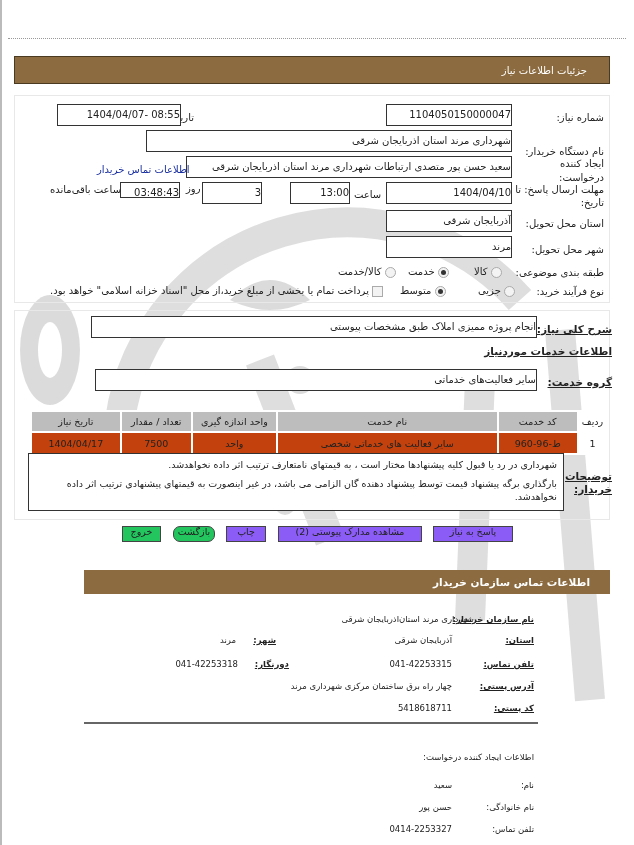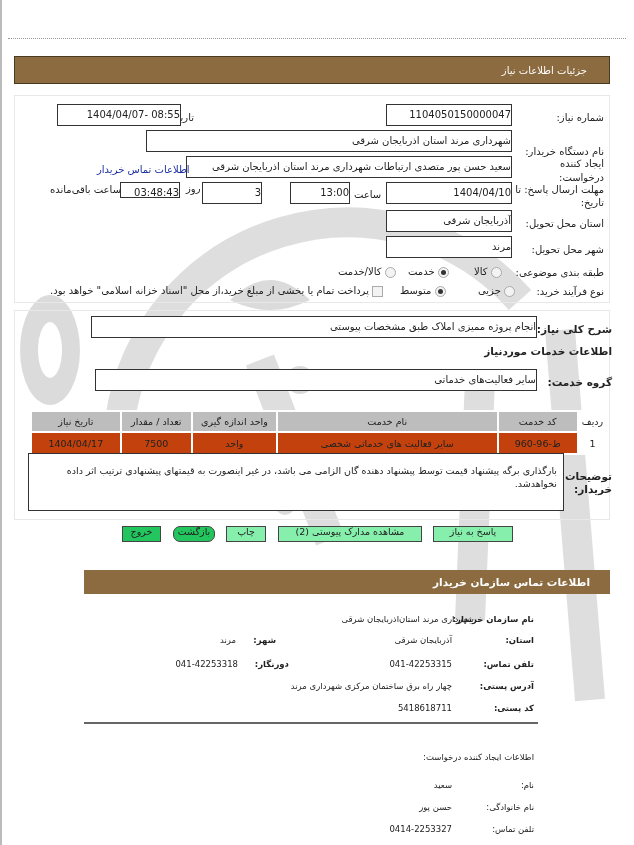--- a/index.html
+++ b/index.html
@@ -22,33 +22,33 @@
     position:absolute; border:1px solid #333; background:#fff; box-sizing:border-box;
     font-size:10px; line-height:18px; padding:0 0; white-space:nowrap; overflow:hidden;
   }
   .box.r { direction:rtl; text-align:right; }
   .box.l { text-align:right; direction:ltr; }
   .link { color:#1a2fa0; }
   .radio { display:inline-block; width:9px; height:9px; border:1px solid #aaa; border-radius:50%; background:#f3f3f3; vertical-align:middle; position:relative; }
   .radio.on::after { content:""; position:absolute; left:2px; top:2px; width:5px; height:5px; border-radius:50%; background:#333; }
   .check { display:inline-block; width:9px; height:9px; border:1px solid #aaa; background:#f3f3f3; vertical-align:middle; }
   .opt { position:absolute; direction:rtl; white-space:nowrap; font-size:10px; }
-  .bold { font-weight:bold; }
+  .bold { font-weight:bold;text-decoration:underline; }
   table.items { position:absolute; left:30px; top:410px; width:578px; border-collapse:collapse; direction:rtl; font-size:9.5px; }
   table.items th { background:#bdbdbd; color:#222; font-weight:normal; height:17px; border:2px solid #fff; }
   table.items td { background:#c2410c; text-align:center; height:18px; border:2px solid #fff; }
   .desc-box {
     position:absolute; left:28px; top:453px; width:536px; height:58px; border:1px solid #333; background:#fff;
     direction:rtl; text-align:right; box-sizing:border-box; padding:4px 6px; font-size:9.5px; line-height:13px;
   }
   .btn {
     position:absolute; height:16px; border:1px solid #444; box-sizing:border-box; font-size:9.5px;
     text-align:center; line-height:10px; direction:rtl; overflow:hidden;
   }
-  .btn.green { background:#86efac; }
+  .btn.green { background:#8b5cf6; }
   .btn.pink { background:#22c55e; }
   .contact-bar {
     position:absolute; left:84px; top:570px; width:526px; height:24px; background:#8b6b3f; color:#fff;
     direction:rtl; box-sizing:border-box; padding-right:20px; line-height:24px; font-size:10.5px; font-weight:bold;
   }
   .small { font-size:8.5px; }
   .hr { position:absolute; left:84px; top:722px; width:454px; border-top:2px solid #666; }
   .watermark { position:absolute; left:0; top:0; width:634px; height:845px; pointer-events:none; }
 </style>
 </head>
@@ -160,20 +160,21 @@
       <td>سایر فعالیت های خدماتی شخصی</td>
       <td>واحد</td>
       <td>7500</td>
       <td>1404/04/17</td>
     </tr>
   </tbody>
 </table>
 
 <span class="lbl bold" style="right:22px;top:470px;width:46px;white-space:normal;line-height:13px;font-size:10.5px;">توضیحات خریدار:</span>
 <div class="desc-box">
+  <div>شهرداری در رد یا قبول کلیه پیشنهادها مختار است ، به قیمتهای نامتعارف ترتیب اثر داده نخواهدشد.</div>
   <div style="height:6px"></div>
   <div>بارگذاری برگه پیشنهاد قیمت توسط پیشنهاد دهنده گان الزامی می باشد، در غیر اینصورت به قیمتهای پیشنهادی ترتیب اثر داده نخواهدشد.</div>
 </div>
 
 <div class="btn green" style="left:433px;top:526px;width:80px;">پاسخ به نیاز</div>
 <div class="btn green" style="left:278px;top:526px;width:144px;">مشاهده مدارک پیوستی (2)</div>
 <div class="btn green" style="left:226px;top:526px;width:40px;">چاپ</div>
 <div class="btn pink" style="left:173px;top:526px;width:42px;border-radius:7px;">بازگشت</div>
 <div class="btn pink" style="left:122px;top:526px;width:39px;">خروج</div>
 

